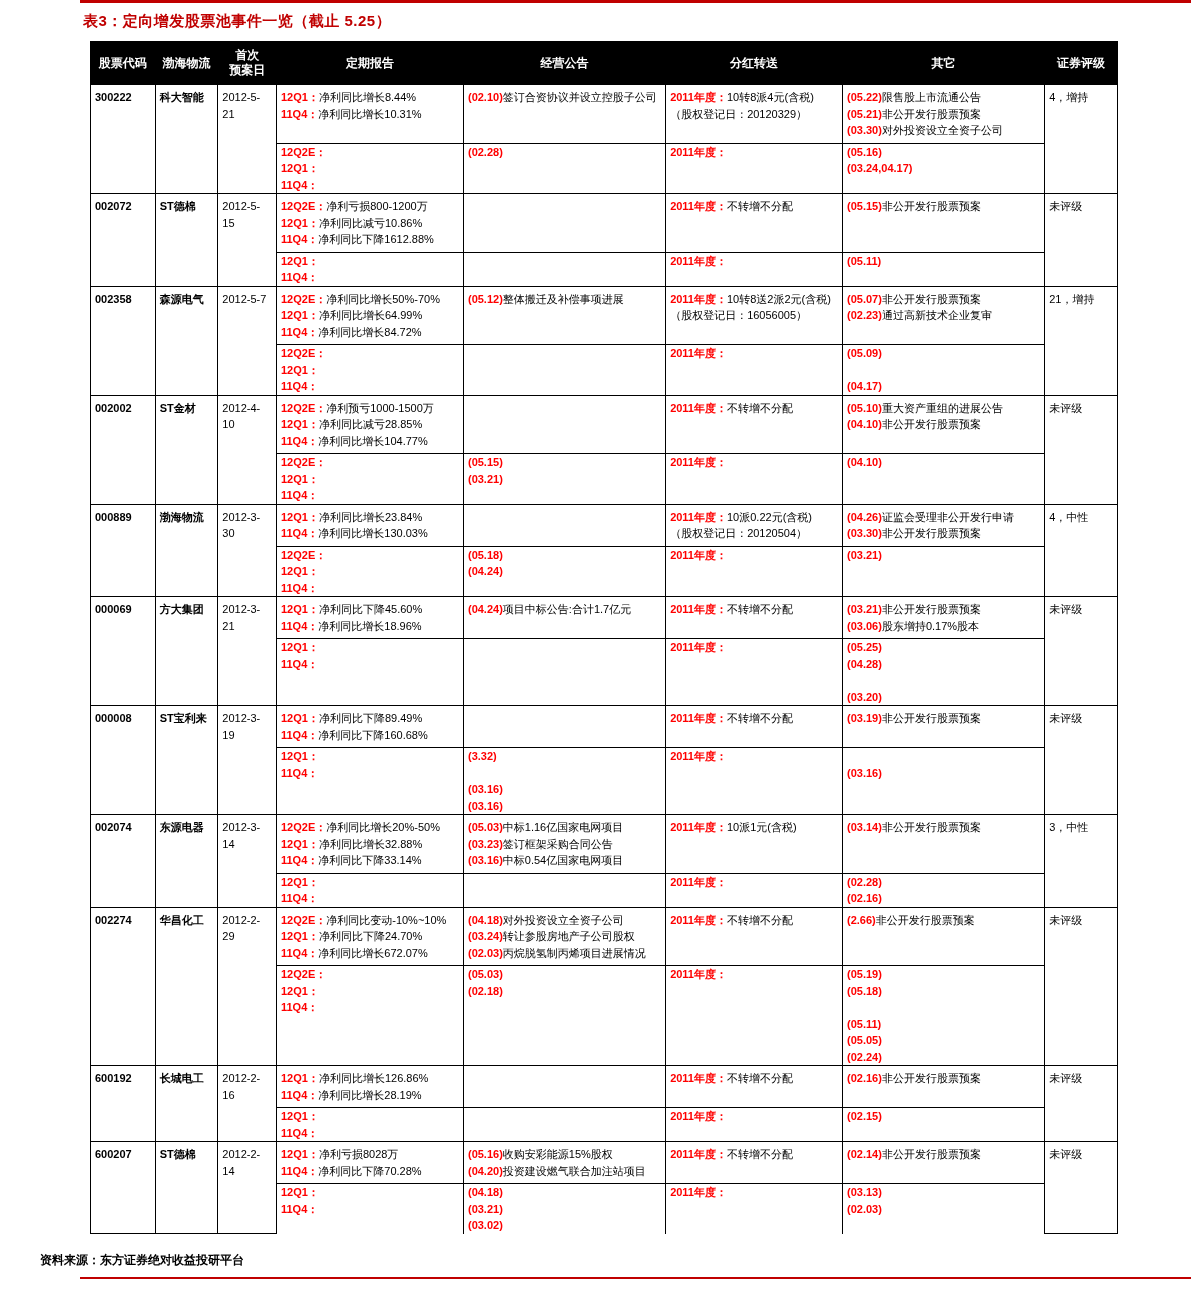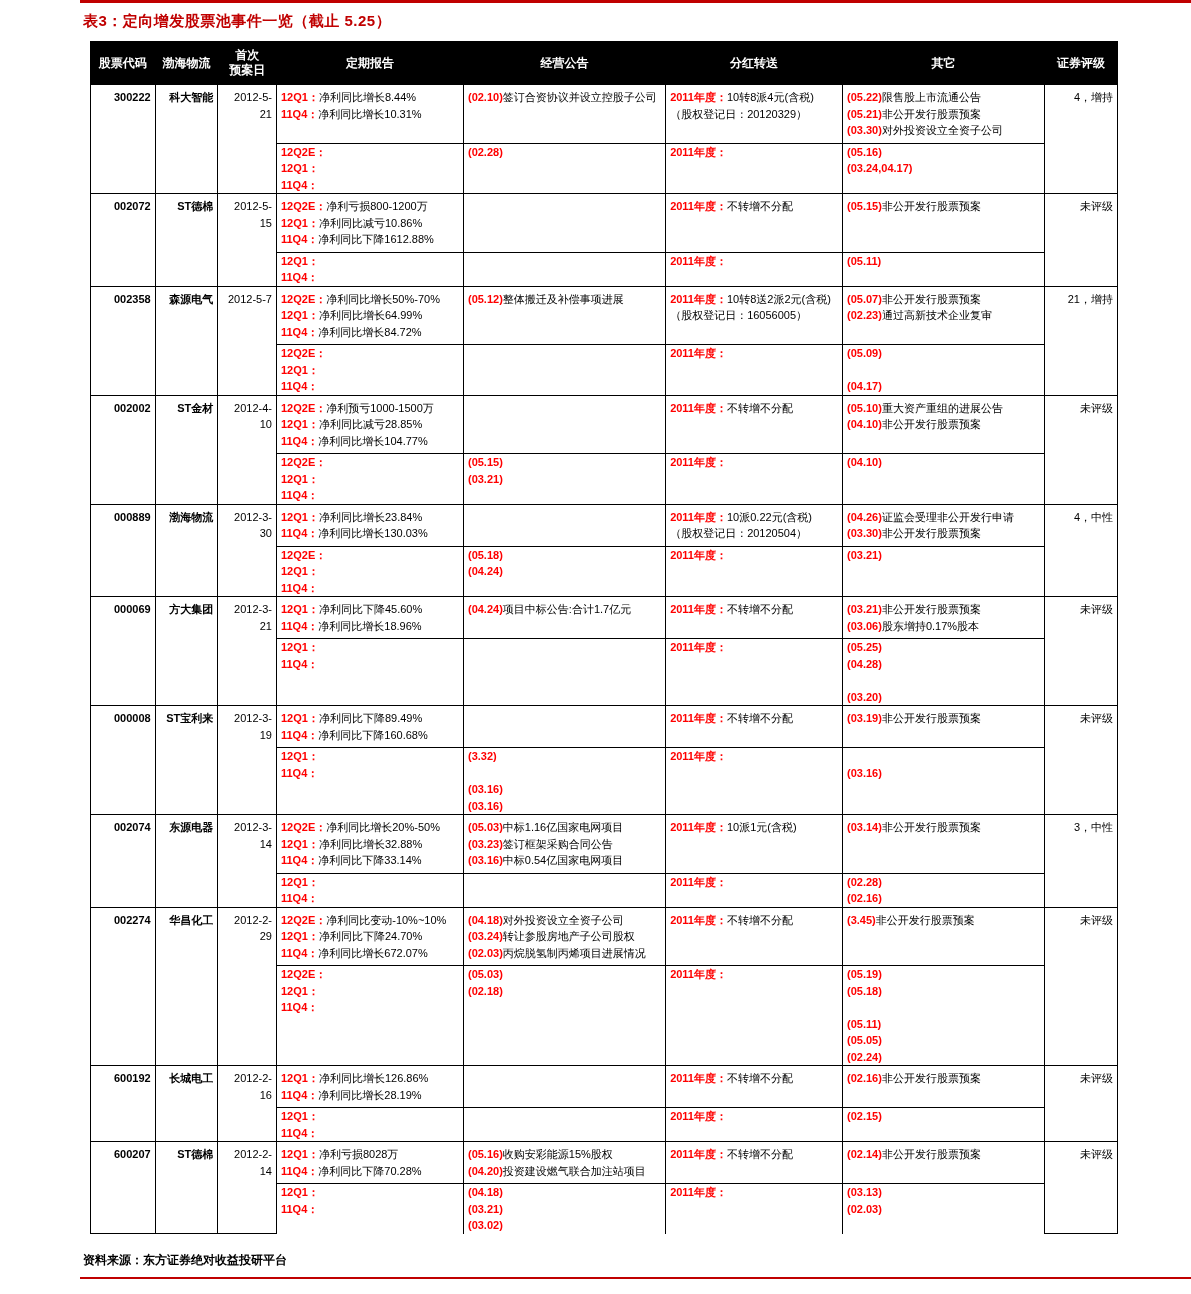--- a/index.html
+++ b/index.html
@@ -46,33 +46,32 @@
     line-height:1.25;
   }
   table.main td{
     border:1px solid #000;
     vertical-align:top;
     font-size:11px;
     padding:4px 4px;
     line-height:1.5;
   }
   td.code,td.name,td.date,td.rating{
-    text-align:right;
+    text-align:left;
     vertical-align:middle;
     font-weight:bold;
     font-size:11.5px;
   }
   td.date{font-weight:normal;font-size:11px;}
   td.rating{font-weight:normal;font-size:11px;}
   .blk{color:#000;}
   .lbl{color:#ff0000;font-weight:bold;}
   .row-line{white-space:nowrap;overflow:hidden;text-overflow:clip;}
   tr.sub td{border-top:none;border-bottom:none;padding-top:0;padding-bottom:0;}
   .src{
-    margin-left:43px;
     margin-top:18px;
     font-size:12px;
     font-weight:bold;
     color:#000;
   }
   .bot-rule{
     height:2px;background:#c00000;width:1111px;margin-left:40px;margin-top:8px;
   }
   .colw1{width:64px}
   .colw2{width:62px}
@@ -413,21 +412,21 @@
           </td>
           <td>
             <div class="row-line"><span class="lbl">(04.18)</span><span class="blk">对外投资设立全资子公司</span></div>
             <div class="row-line"><span class="lbl">(03.24)</span><span class="blk">转让参股房地产子公司股权</span></div>
             <div class="row-line"><span class="lbl">(02.03)</span><span class="blk">丙烷脱氢制丙烯项目进展情况</span></div>
           </td>
           <td>
             <div class="row-line"><span class="lbl">2011年度：</span><span class="blk">不转增不分配</span></div>
           </td>
           <td>
-            <div class="row-line"><span class="lbl">(3.45)</span><span class="blk">非公开发行股票预案</span></div>
+            <div class="row-line"><span class="lbl">(2.66)</span><span class="blk">非公开发行股票预案</span></div>
           </td>
           <td class="rating" rowspan="2">未评级</td>
         </tr>
         <tr class="sub">
           <td>
             <div class="row-line"><span class="lbl">12Q2E：</span></div>
             <div class="row-line"><span class="lbl">12Q1：</span></div>
             <div class="row-line"><span class="lbl">11Q4：</span></div>
           </td>
           <td>

